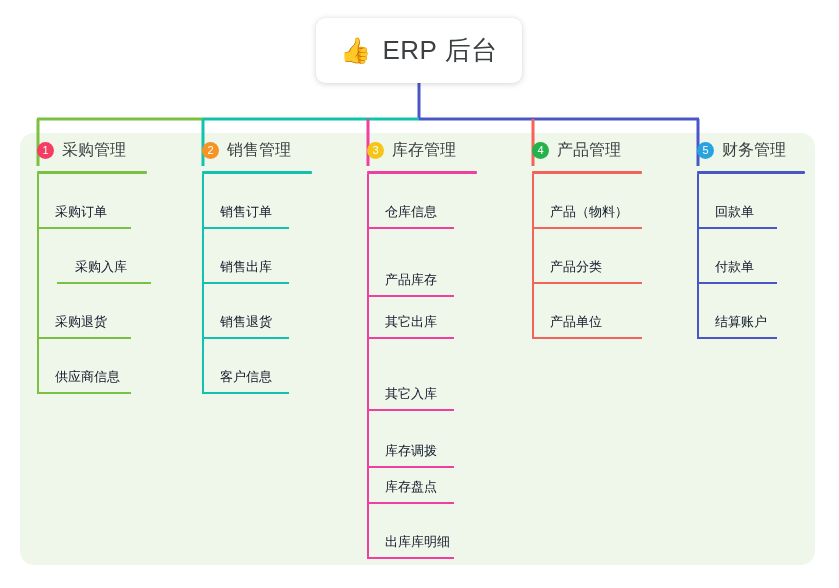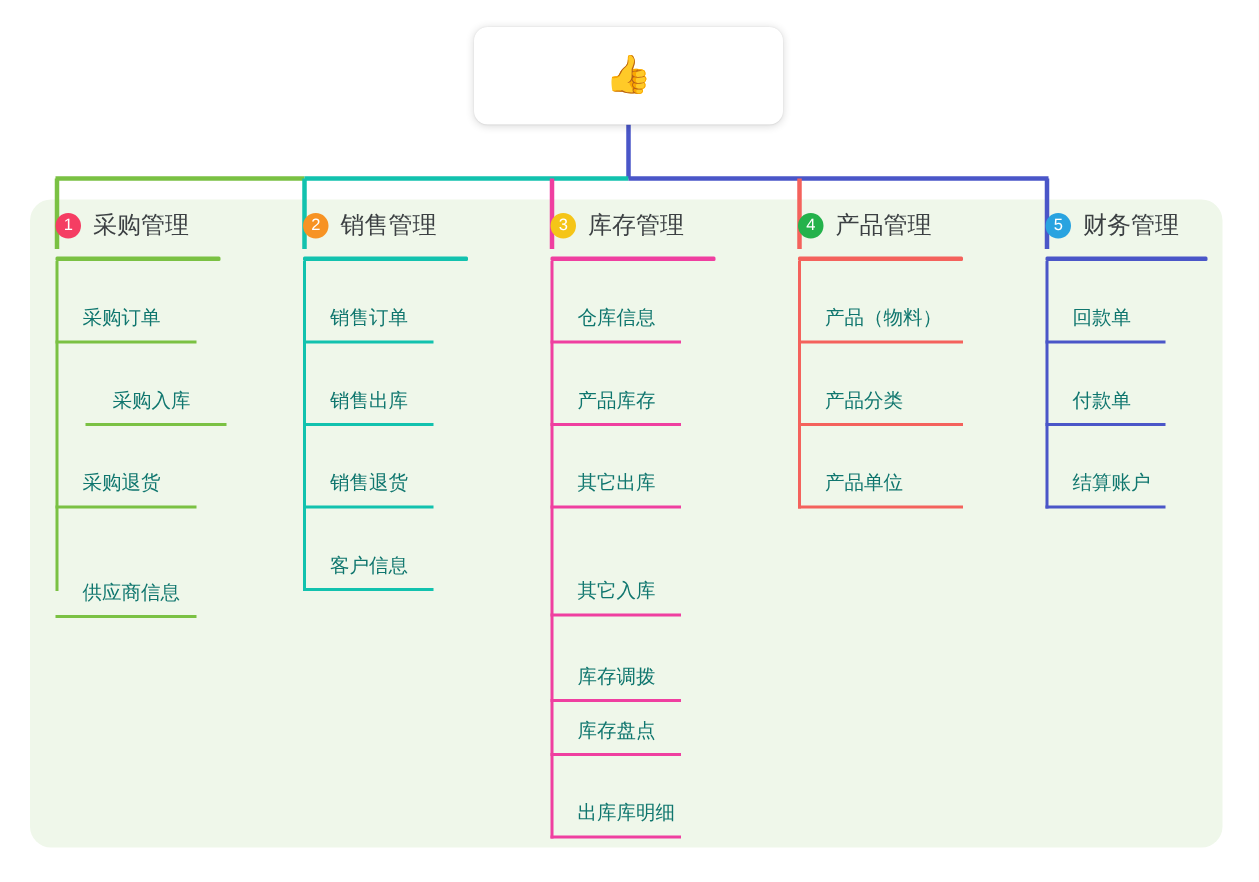--- a/index.html
+++ b/index.html
@@ -125,37 +125,38 @@
   .item {
     position: absolute;
     left: 0;
     height: 55px;
   }
   .item-label {
     position: absolute;
     left: 18px;
     bottom: 8px;
     font-size: 13px;
-    color: #0f766e;
+    color: #0f172a;
     white-space: nowrap;
   }
   .item-underline {
     position: absolute;
     left: 0px;
     bottom: 0px;
     height: 2px;
   }
 </style>
 </head>
 <body>
 
 <div id="panel"></div>
 
 <div id="root-node">
   <span class="thumb">👍</span>
+  <span class="root-title">ERP 后台</span>
 </div>
 
 <svg id="connectors" viewBox="0 0 839 588">
     <line x1="419" y1="83" x2="419" y2="119" stroke="#4a56c8" stroke-width="3"></line>
     <line x1="37" y1="119" x2="203" y2="119" stroke="#7ac143" stroke-width="3"></line>
     <line x1="203" y1="119" x2="419" y2="119" stroke="#12c2ae" stroke-width="3"></line>
     <line x1="419" y1="119" x2="699" y2="119" stroke="#4a56c8" stroke-width="3"></line>
     <line x1="38" y1="119" x2="38" y2="166" stroke="#7ac143" stroke-width="3"></line>
     <line x1="203" y1="119" x2="203" y2="166" stroke="#12c2ae" stroke-width="3"></line>
     <line x1="368" y1="119" x2="368" y2="166" stroke="#ef3fa0" stroke-width="3"></line>
@@ -177,21 +178,21 @@
           <div class="item-underline" style="width: 94px; background: rgb(122, 193, 67);"></div>
         </div>
         <div class="item" style="top: 55px; width: 94px; margin-left: 20px;">
           <span class="item-label">采购入库</span>
           <div class="item-underline" style="width: 94px; background: rgb(122, 193, 67);"></div>
         </div>
         <div class="item" style="top: 110px; width: 94px;">
           <span class="item-label">采购退货</span>
           <div class="item-underline" style="width: 94px; background: rgb(122, 193, 67);"></div>
         </div>
-        <div class="item" style="top: 183px; width: 94px;">
+        <div class="item" style="top: 165px; width: 94px;">
           <span class="item-label">供应商信息</span>
           <div class="item-underline" style="width: 94px; background: rgb(122, 193, 67);"></div>
         </div>
       </div>
     </div>
     <div class="column" style="left: 185px;">
       <div class="col-header">
         <span class="badge" style="background: rgb(247, 147, 36);">2</span>
         <span class="col-title">销售管理</span>
       </div>
@@ -221,21 +222,21 @@
         <span class="badge" style="background: rgb(245, 197, 24);">3</span>
         <span class="col-title">库存管理</span>
       </div>
       <div class="col-underline" style="width: 110px; background: rgb(239, 63, 160);"></div>
       <div class="col-items">
         <div class="spine" style="background: rgb(239, 63, 160); height: 385px;"></div>
         <div class="item" style="top: 0px; width: 87px;">
           <span class="item-label">仓库信息</span>
           <div class="item-underline" style="width: 87px; background: rgb(239, 63, 160);"></div>
         </div>
-        <div class="item" style="top: 55px; width: 87px; padding-left: 39px;">
+        <div class="item" style="top: 68px; width: 87px; padding-left: 39px;">
           <span class="item-label">产品库存</span>
           <div class="item-underline" style="width: 87px; background: rgb(239, 63, 160);"></div>
         </div>
         <div class="item" style="top: 110px; width: 87px;">
           <span class="item-label">其它出库</span>
           <div class="item-underline" style="width: 87px; background: rgb(239, 63, 160);"></div>
         </div>
         <div class="item" style="top: 182px; width: 87px; text-align: right;">
           <span class="item-label">其它入库</span>
           <div class="item-underline" style="width: 87px; background: rgb(239, 63, 160);"></div>

